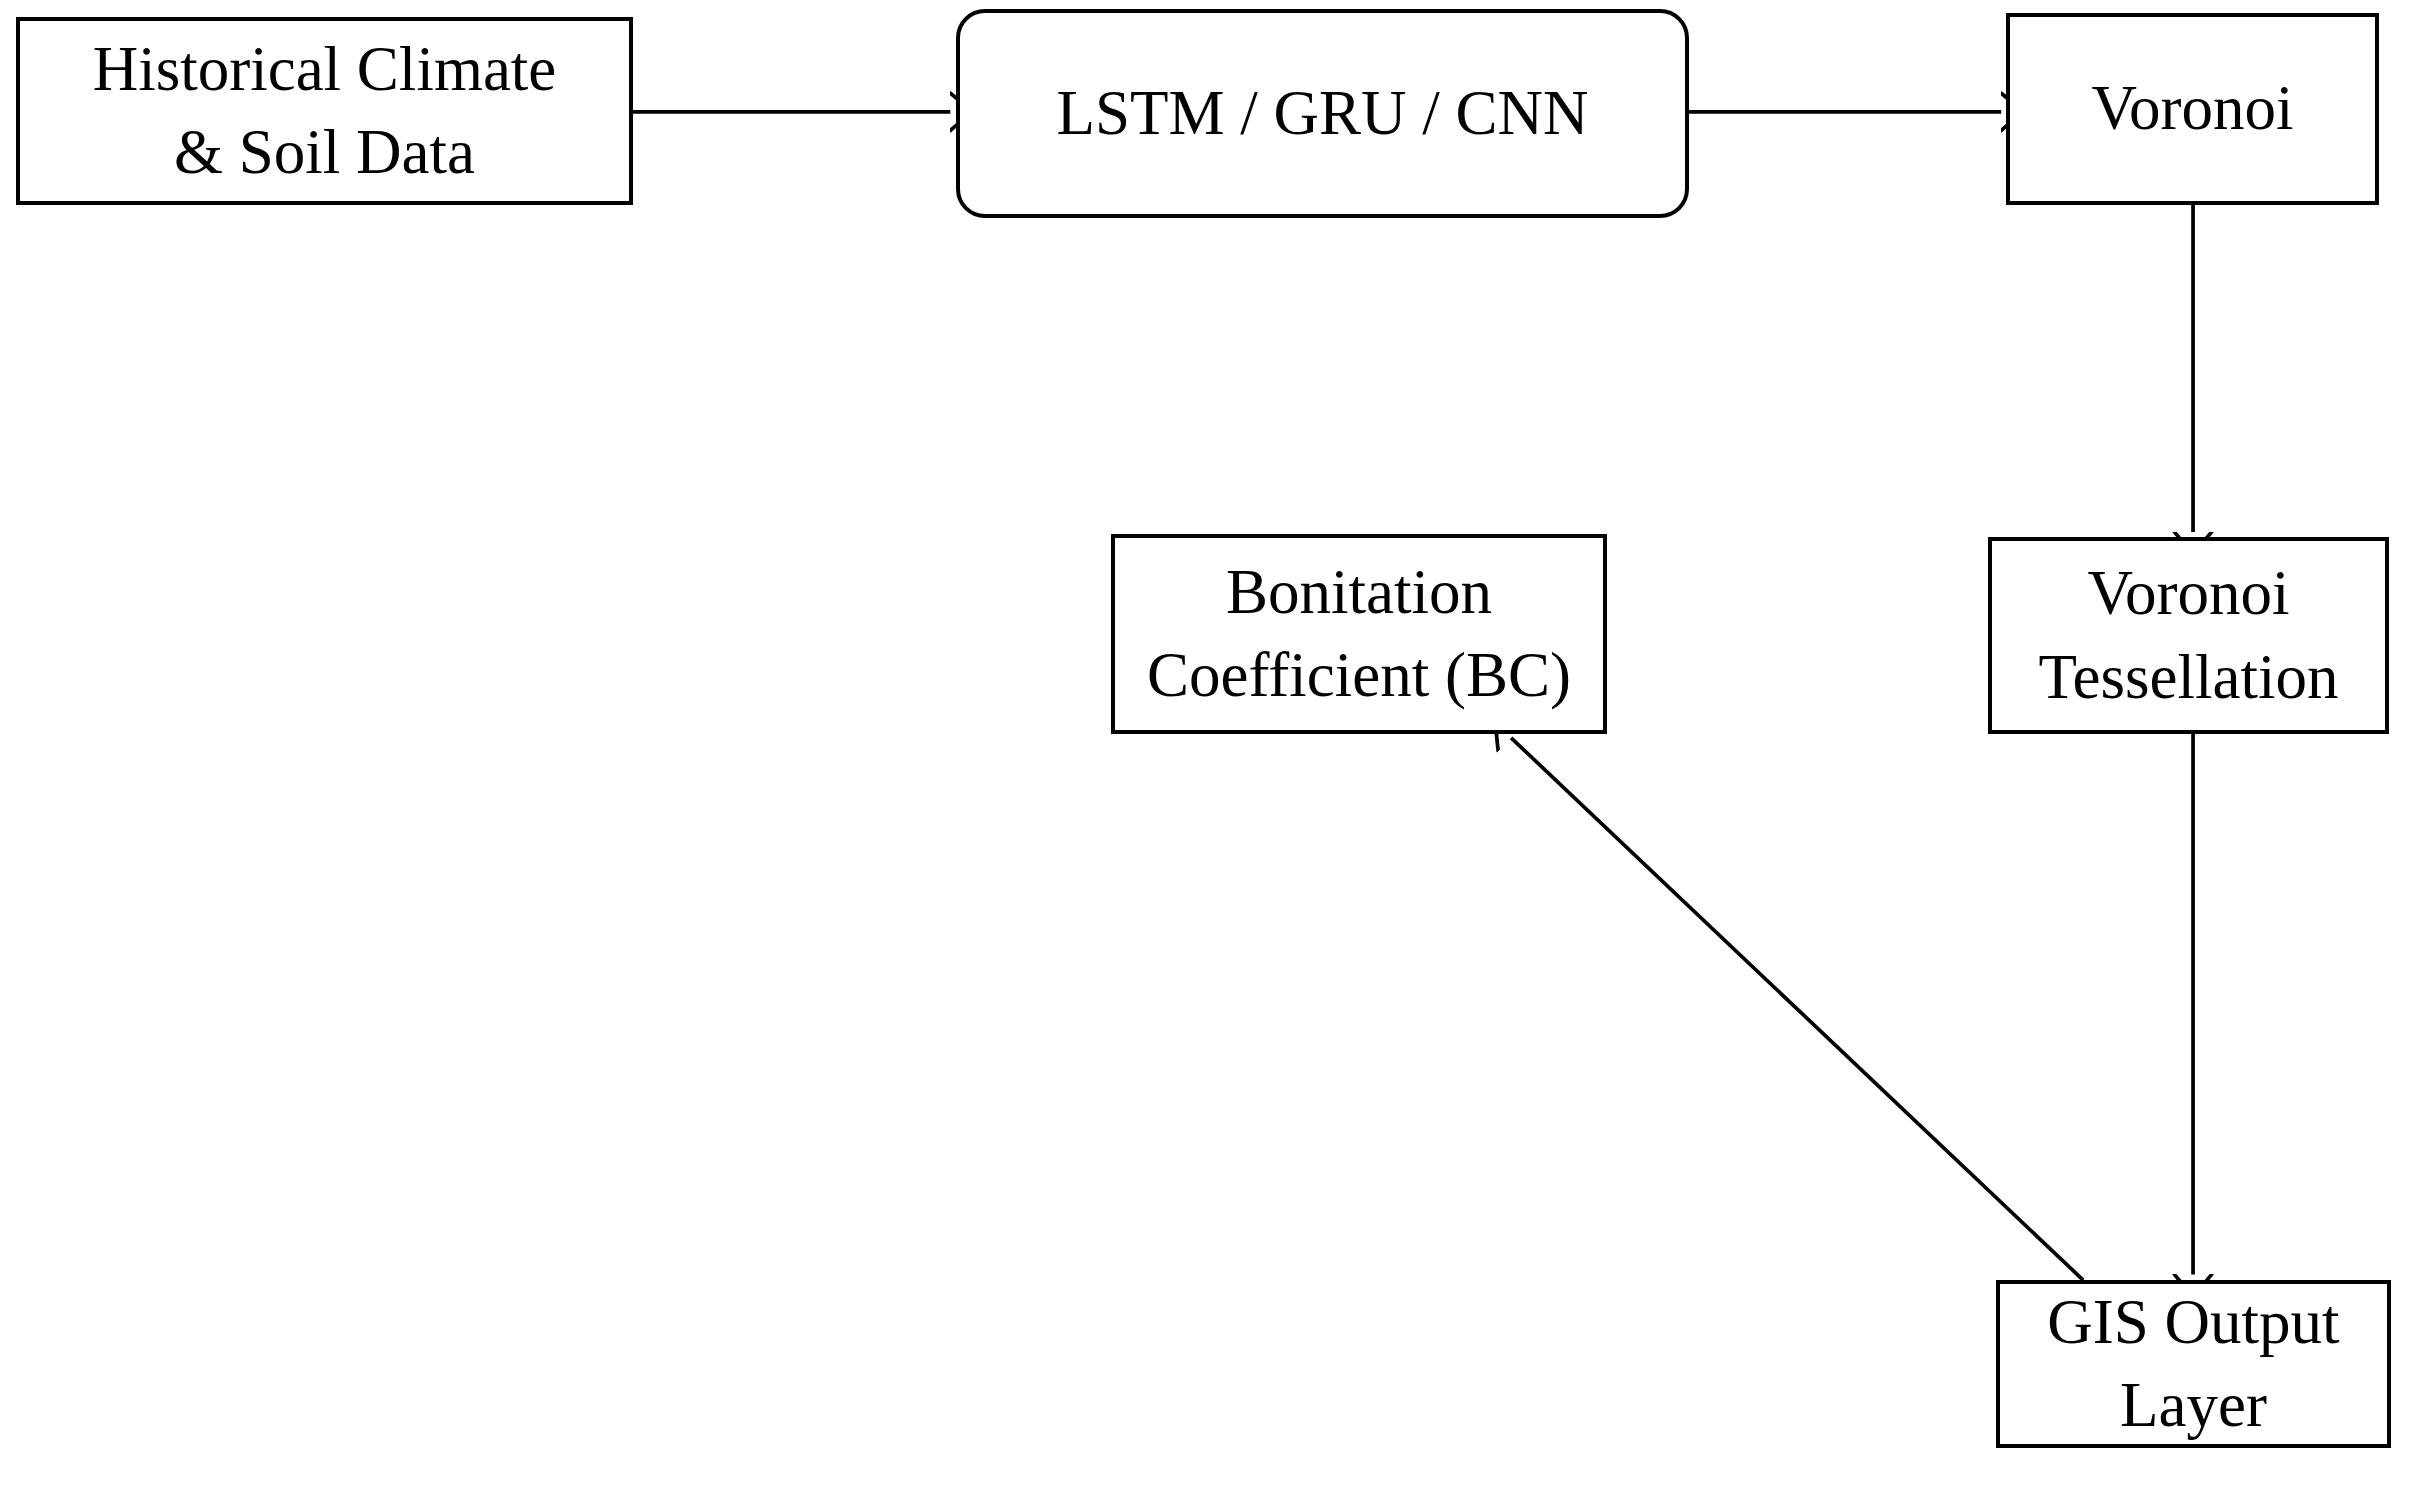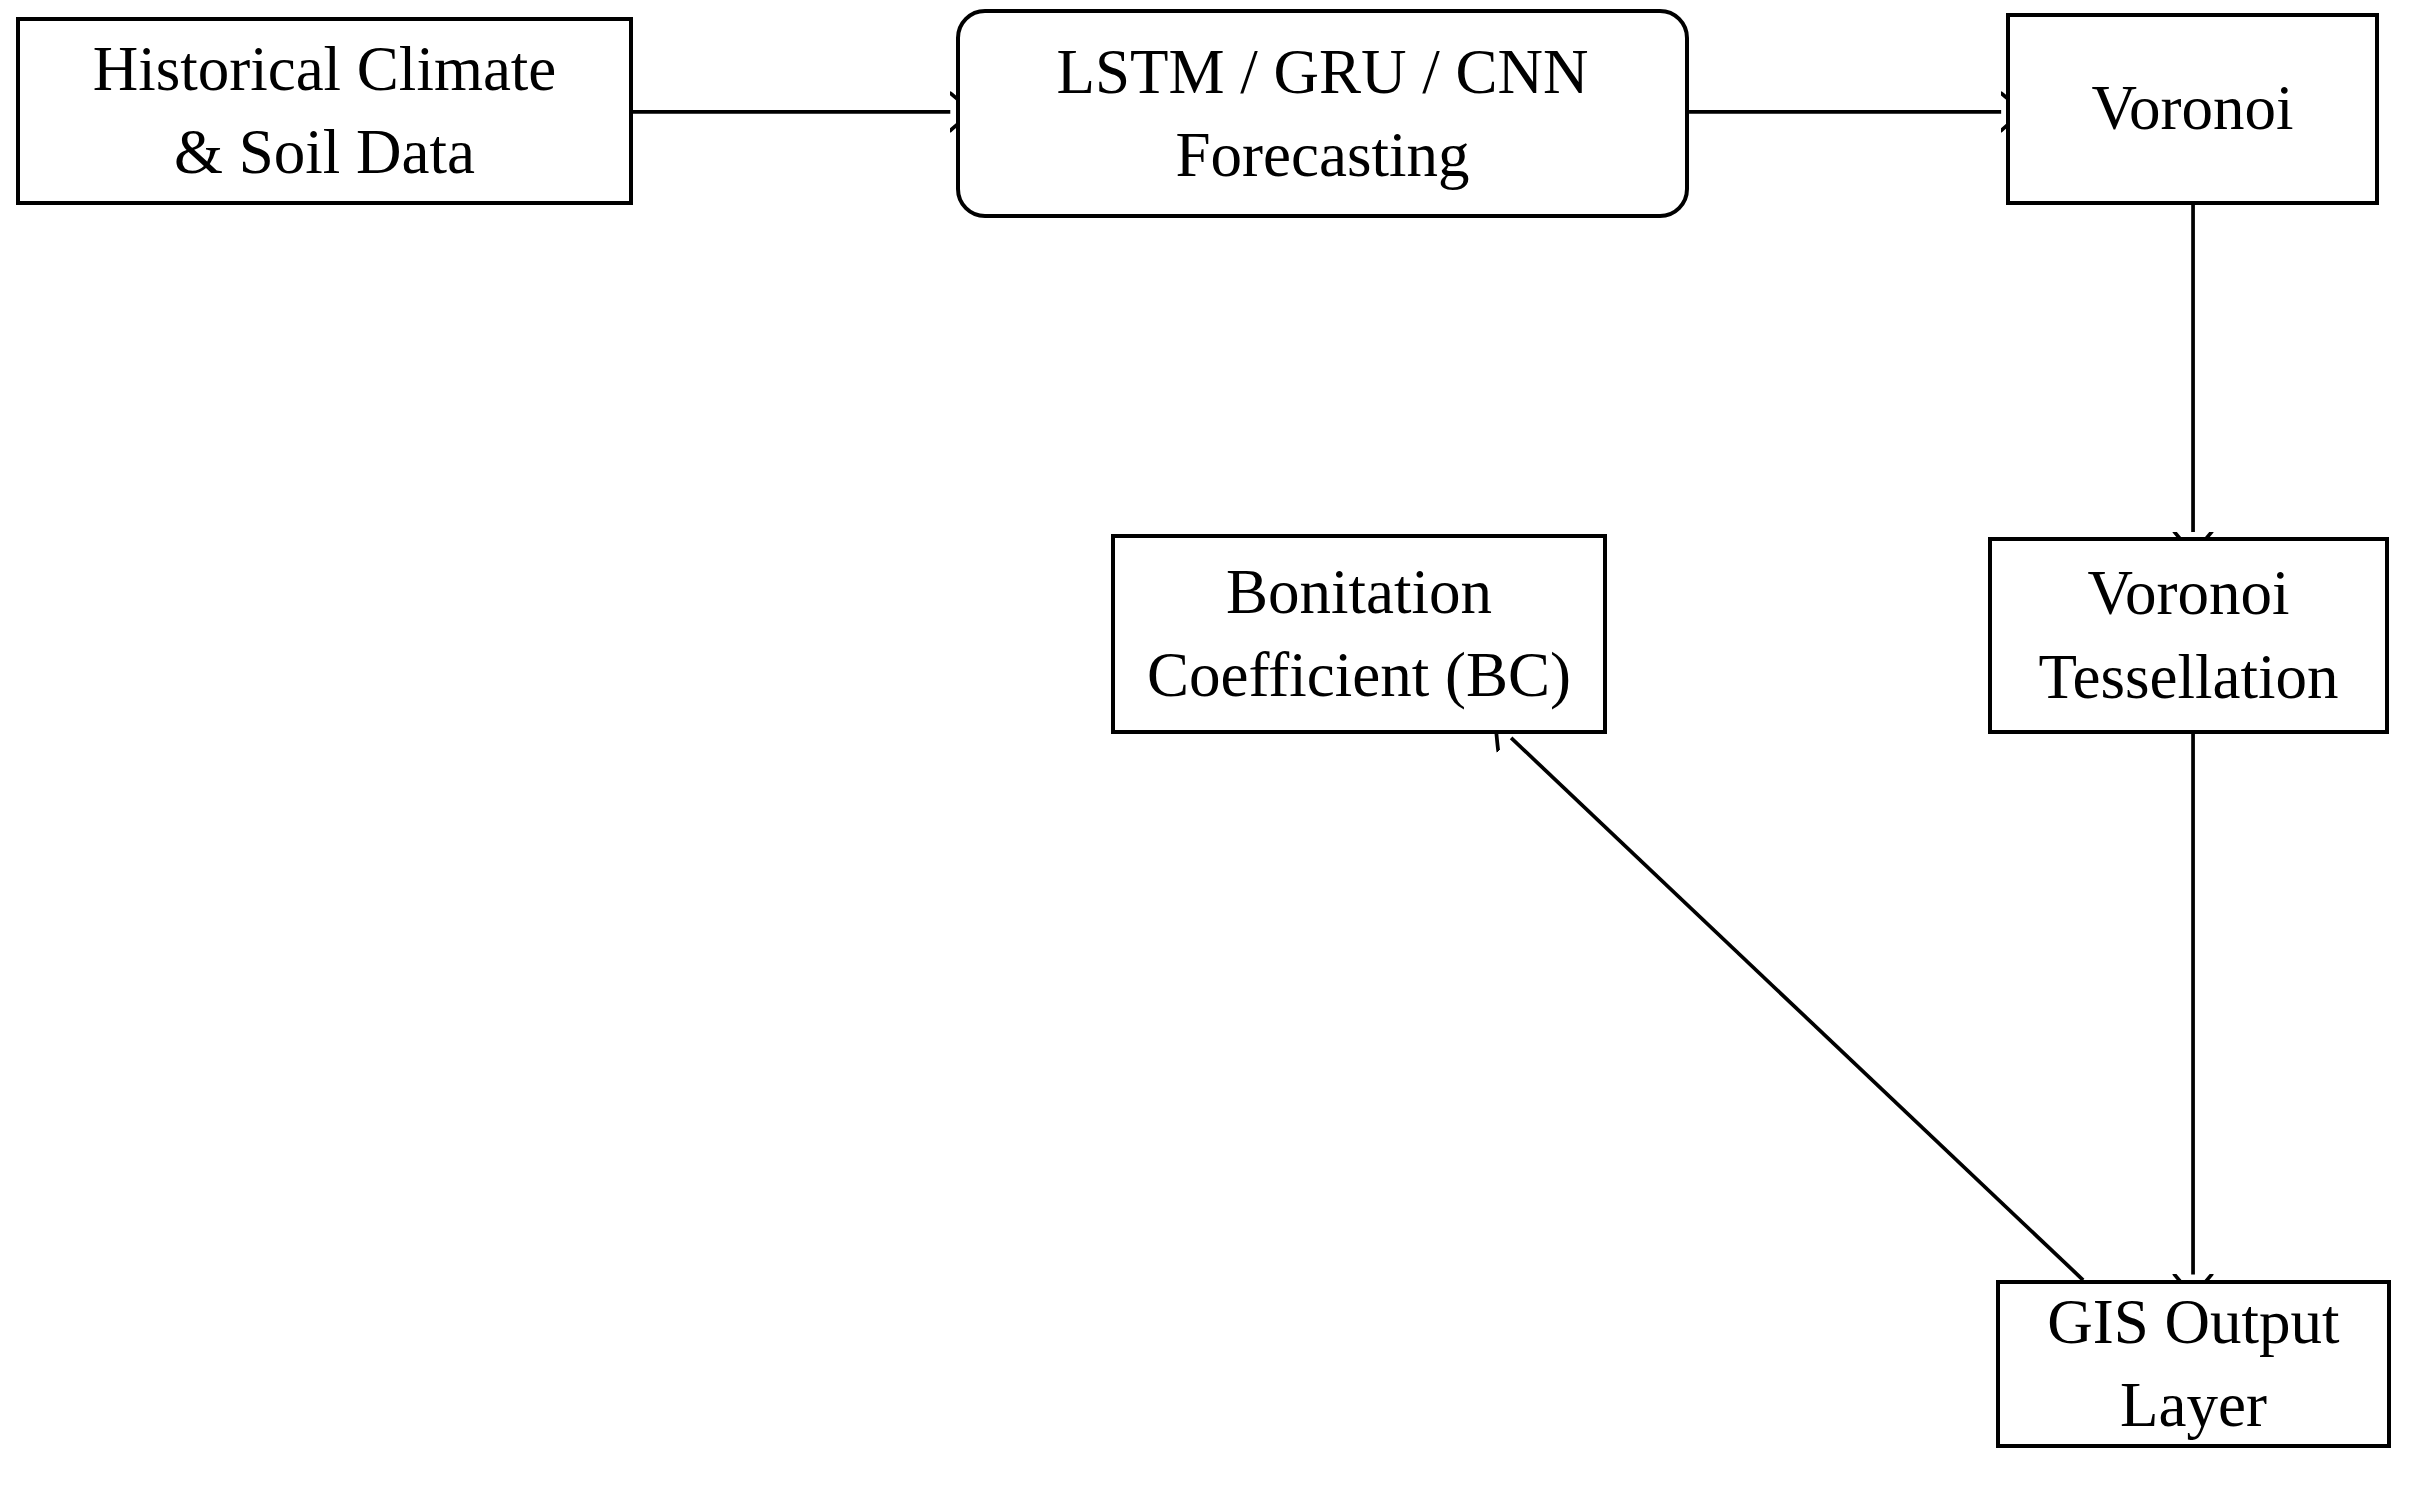--- a/index.html
+++ b/index.html
@@ -63,21 +63,20 @@
     <path d="M 2236 1374 L 1622 792" stroke="#000000" stroke-width="4" fill="none" marker-end="url(#barb)"></path>
   </svg>
 
   <div class="node" id="n-historical">
     <span>Historical Climate</span>
     <span>&amp; Soil Data</span>
   </div>
 
   <div class="node" id="n-lstm">
     <span>LSTM / GRU / CNN</span>
-    <span>Forecasting</span>
   </div>
 
   <div class="node" id="n-ensemble">
     <span>Voronoi</span>
   </div>
 
   <div class="node" id="n-voronoi">
     <span>Voronoi</span>
     <span>Tessellation</span>
   </div>

